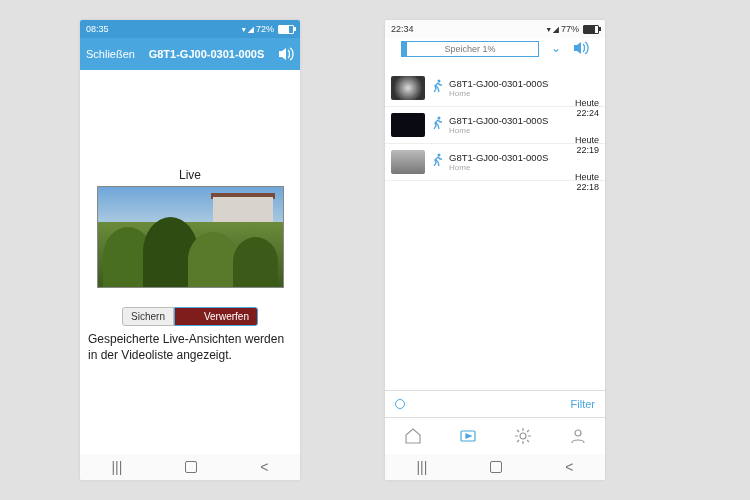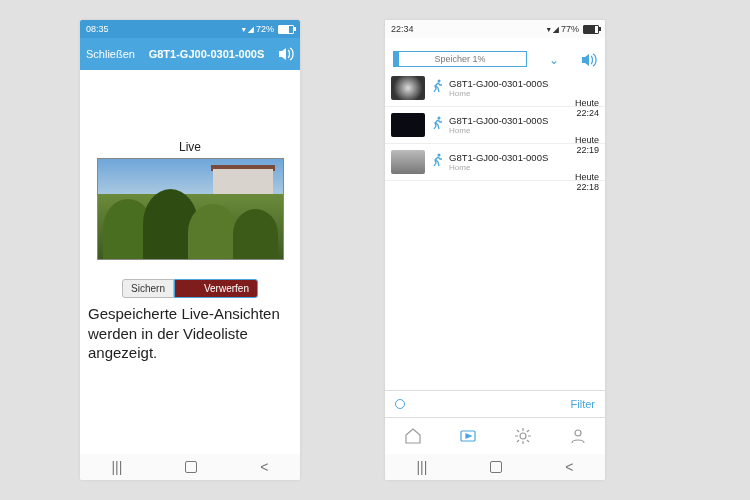--- a/index.html
+++ b/index.html
@@ -17,38 +17,38 @@
   .batt::after{content:"";position:absolute;right:-3px;top:1px;width:2px;height:4px;background:currentColor;}
   .batt i{display:block;height:100%;width:72%;background:currentColor;}
 
   
   .header{height:32px;background:#49a6de;color:#fff;display:flex;align-items:center;justify-content:space-between;padding:0 6px;font-size:11px;}
   .header .title{font-weight:600;font-size:11px;flex:1;text-align:center;}
   .speaker svg{display:block;}
 
   
   .body-left{flex:1;background:#fff;display:flex;flex-direction:column;align-items:center;}
-  .live-label{margin-top:70px;font-size:12px;color:#222;}
+  .live-label{margin-top:98px;font-size:12px;color:#222;}
   .live-img{width:185px;height:100px;margin-top:4px;border:1px solid #888;position:relative;overflow:hidden;}
   .sky{position:absolute;inset:0;background:linear-gradient(#6fa6d9 0%,#a8c8e0 35%,#6b8b3b 35%,#3d5a1f 100%);}
   .house{position:absolute;top:10px;right:10px;width:60px;height:25px;background:#d8d3cc;}
   .roof{position:absolute;top:6px;right:8px;width:64px;height:6px;background:#7a4a3a;}
   .bush{position:absolute;bottom:0;border-radius:50% 50% 0 0;}
   .b1{left:5px;width:50px;height:60px;background:#4a6e1f;}
   .b2{left:45px;width:55px;height:70px;background:#2f4d12;}
   .b3{left:90px;width:50px;height:55px;background:#5a7a2b;}
   .b4{right:5px;width:45px;height:50px;background:#3c5a18;}
   .btn-row{display:flex;margin-top:19px;gap:0;}
   .btn{padding:3px 8px;font-size:10px;border:1px solid #bbb;background:#eee;color:#333;}
   .btn:first-child{border-radius:3px 0 0 3px;}
   .btn.active{background:#7f1d1d;color:#fff;border-color:#49a6de;border-radius:0 3px 3px 0;padding-left:29px;}
-  .hint{font-size:15px;color:#222;margin:6px 8px 8px 8px;line-height:1.3;align-self:flex-start;}
-
-  
-  .storage-row{height:26px;display:flex;align-items:flex-end;padding:3px 8px;gap:22px;background:#fff;}
+  .hint{font-size:12px;color:#222;margin:6px 8px 8px 8px;line-height:1.3;align-self:flex-start;}
+
+  
+  .storage-row{height:26px;display:flex;align-items:flex-start;padding:3px 16px;gap:12px;background:#fff;}
   .storage-bar{flex:1;height:14px;border:1px solid #49a6de;position:relative;font-size:9px;color:#777;display:flex;align-items:center;justify-content:center;}
   .storage-bar .fill{position:absolute;left:0;top:0;bottom:0;width:5px;background:#49a6de;}
   .chev{color:#49a6de;font-size:12px;}
 
   
   .list{flex:1;overflow:auto;background:#fff;}
   .row{display:flex;align-items:center;height:36px;border-bottom:1px solid #eee;padding:0 6px;gap:6px;}
   .thumb{width:34px;height:24px;border-radius:2px;flex:none;}
   .t1{background:radial-gradient(circle at 50% 50%,#ddd 0%,#333 70%);}
   .t2{background:#0a0a12;}

